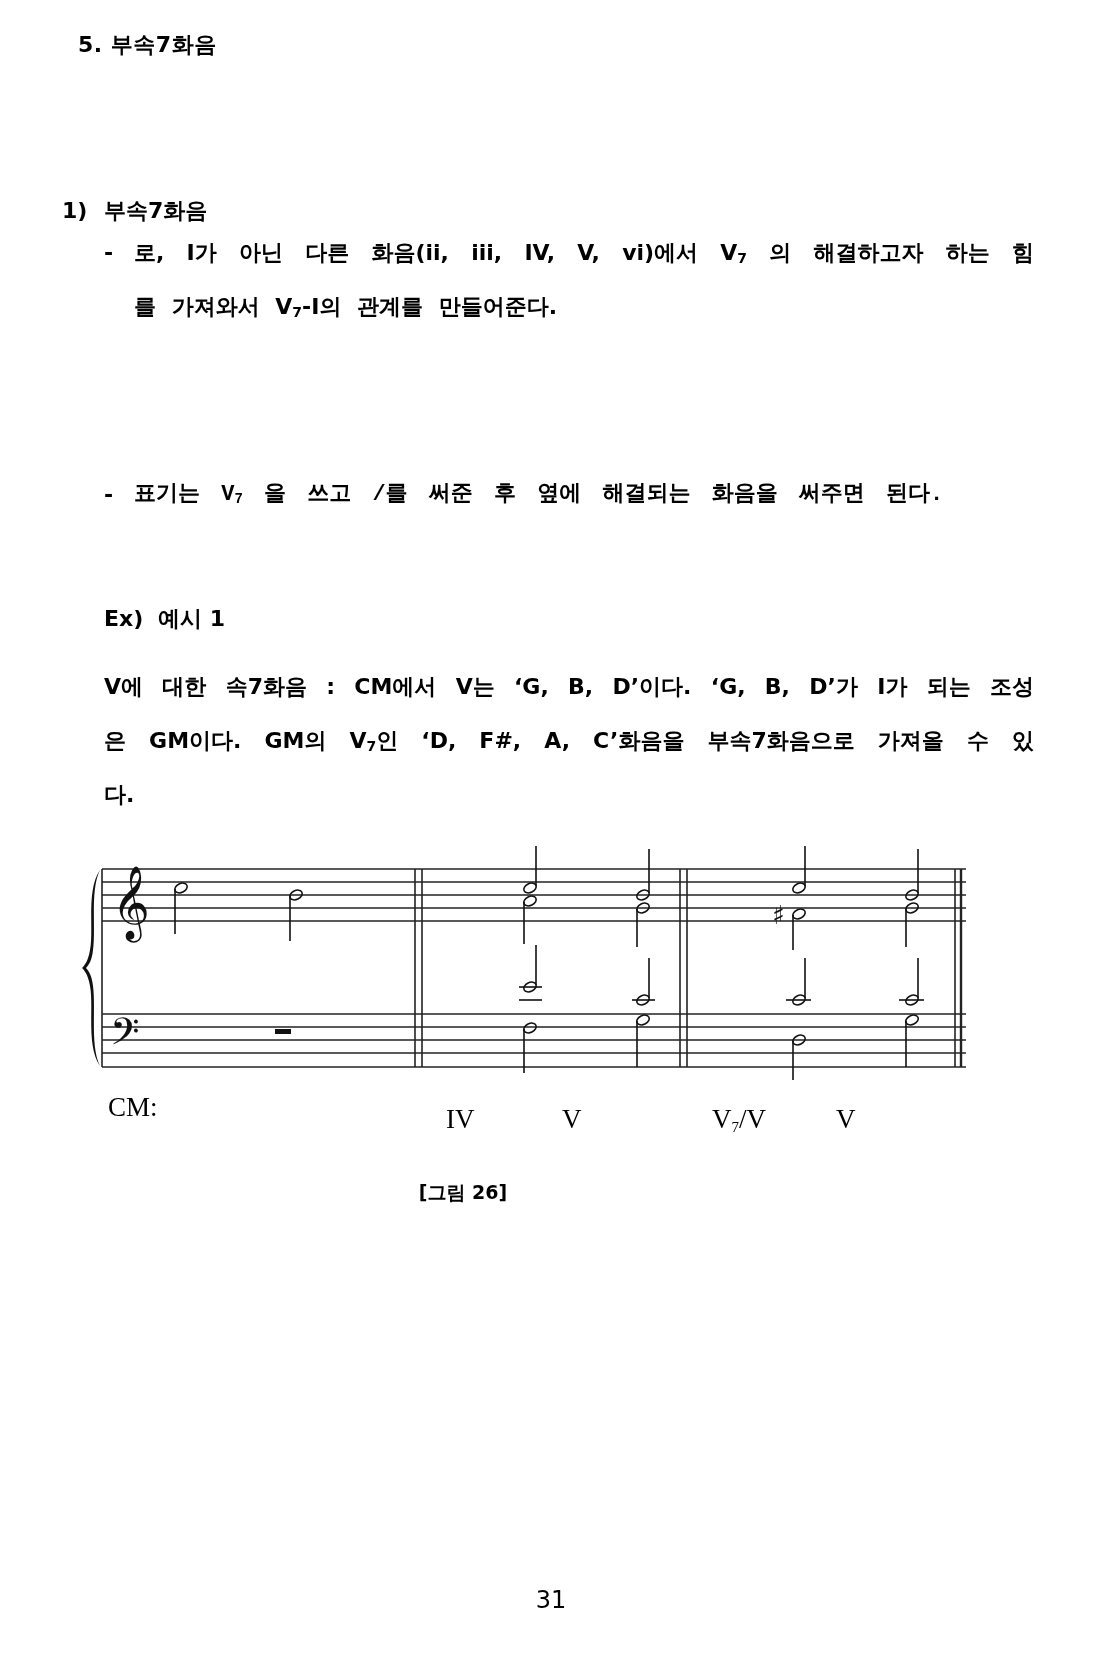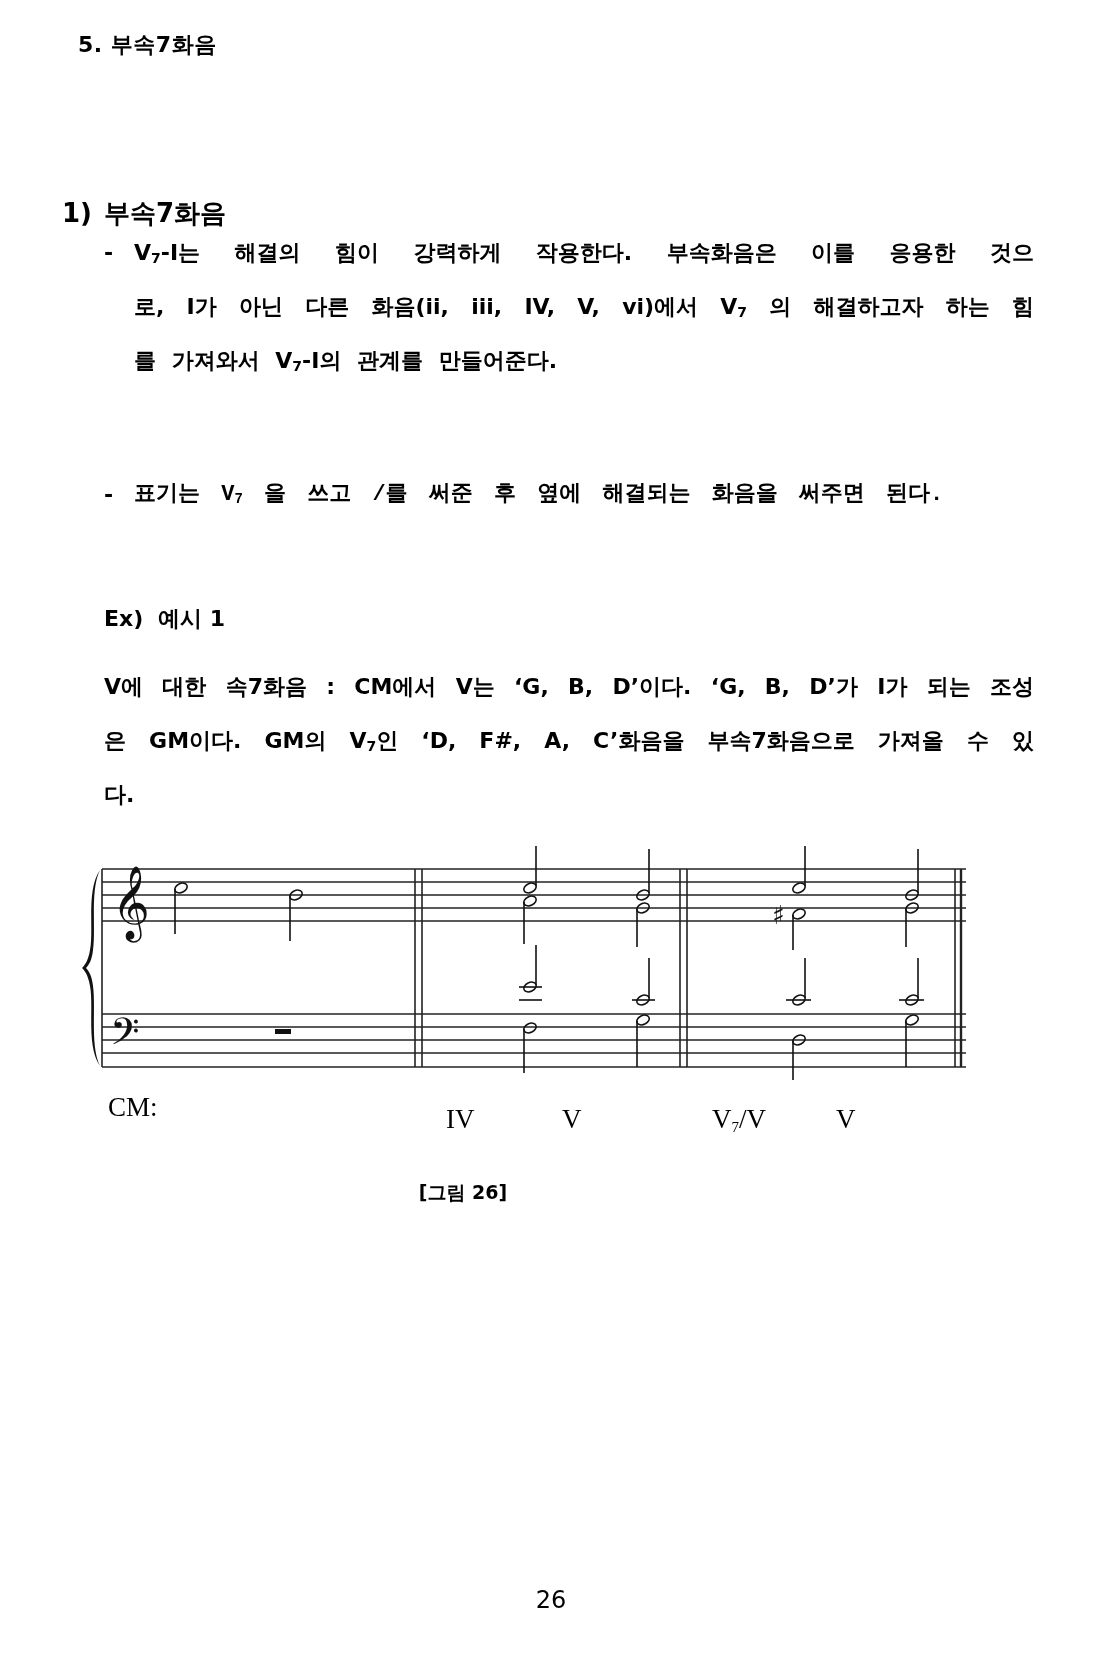--- a/index.html
+++ b/index.html
@@ -7,21 +7,21 @@
     width: 1102px; height: 1672px; position: relative; overflow: hidden;
     font-family: "DejaVu Sans", "Liberation Sans", sans-serif;
     color: #000000;
   }
   .abs { position: absolute; }
   .h1 {
     left: 78px; top: 30px; font-size: 22px; font-weight: bold;
     letter-spacing: 0.5px;
   }
   .h2 {
-    left: 62px; top: 196px; font-size: 26px; font-weight: bold;
+    left: 62px; top: 196px; font-size: 22px; font-weight: bold;
   }
   .h2 .num { display: inline-block; width: 42px; }
   .bullet-dash { left: 104px; font-size: 22px; font-weight: bold; }
   .para {
     font-size: 22px; font-weight: bold; line-height: 54px;
     text-align: justify; text-align-last: justify;
     word-spacing: 8px;
   }
   .para.last { text-align-last: left; }
   sub { font-size: 14px; vertical-align: -3px; line-height: 0; }
@@ -44,21 +44,20 @@
   <span>5.</span>
   <span>부속7화음</span>
 </div>
 
 <div class="abs h2">
   <span class="num">1)</span><span>부속7화음</span>
 </div>
 
 <div class="abs bullet-dash" style="top:240px;">-</div>
 <div class="abs" style="left:134px; top:226px; width:900px;">
-  <div class="para"><span>V</span><sub>7</sub><span>-I는  해결의  힘이  강력하게  작용한다.  부속화음은  이를  응용한  것으</span></div>
   <div class="para"><span>로, I가  아닌  다른  화음(ii, iii, IV, V, vi)에서  V</span><sub>7</sub><span> 의  해결하고자  하는  힘</span></div>
   <div class="para last"><span>를  가져와서  V</span><sub>7</sub><span>-I의  관계를  만들어준다.</span></div>
 </div>
 
 <div class="abs bullet-dash" style="top:482px;">-</div>
 <div class="abs" style="left:134px; top:468px; width:900px;font-family:Liberation Mono, monospace;">
   <div class="para last"><span>표기는  V</span><sub>7</sub><span> 을  쓰고  /를  써준  후  옆에  해결되는  화음을  써주면  된다.</span></div>
 </div>
 
 <div class="abs ex-title">
@@ -170,13 +169,13 @@
 </svg>
 
 <div class="abs rn" style="left:108px; top:1092px;">CM:</div>
 <div class="abs rn" style="left:446px; top:1104px;"><span>IV</span></div>
 <div class="abs rn" style="left:562px; top:1104px;"><span>V</span></div>
 <div class="abs rn" style="left:712px; top:1104px;"><span>V</span><sub>7</sub><span>/V</span></div>
 <div class="abs rn" style="left:836px; top:1104px;"><span>V</span></div>
 
 <div class="abs caption">[그림  26]</div>
 
-<div class="abs pagenum">26</div>
+<div class="abs pagenum">31</div>
 
 </body></html>

